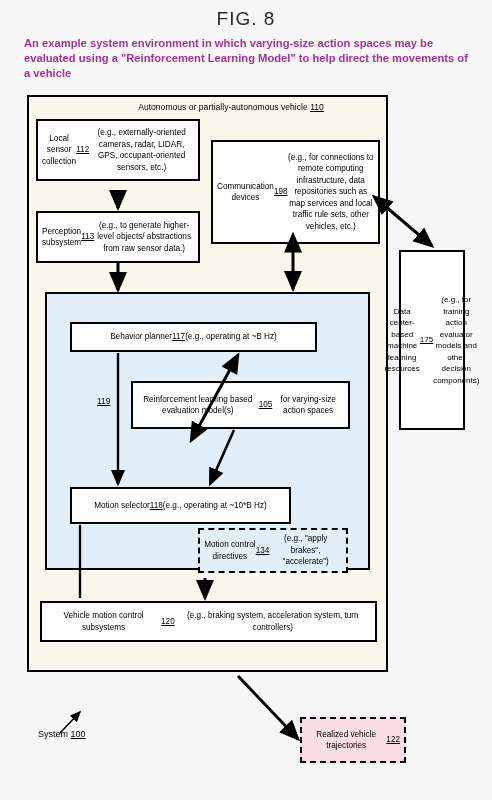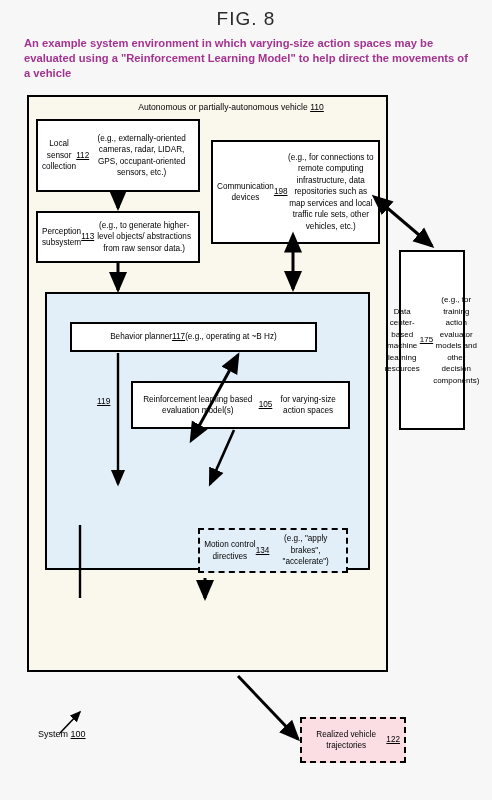--- a/index.html
+++ b/index.html
@@ -116,21 +116,21 @@
     position: absolute;
     left: 45px; top: 298px;
     width: 325px;
     text-align: center;
     font-size: 8.4px;
     color: #000;
     z-index: 3;
   }
 
   
-  #box-local-sensor { left: 36px;  top: 119px; width: 164px; height: 73px; }
+  #box-local-sensor { left: 36px;  top: 119px; width: 164px; height: 62px; }
   #box-perception   { left: 36px;  top: 211px; width: 164px; height: 52px; }
   #box-comm         { left: 211px; top: 140px; width: 169px; height: 104px; }
   #box-datacenter   { left: 399px; top: 250px; width: 66px;  height: 180px;
                       font-size: 8px; line-height: 11.5px; }
   #box-behavior     { left: 70px;  top: 322px; width: 247px; height: 30px; }
   #box-rl           { left: 131px; top: 381px; width: 219px; height: 48px; }
   #box-motionsel    { left: 70px;  top: 487px; width: 221px; height: 37px; }
   #box-directives   { left: 198px; top: 528px; width: 150px; height: 45px;
                       border: 2px dashed #000; background: #e2eff9; }
   #box-vehiclectrl  { left: 40px;  top: 601px; width: 337px; height: 41px; }
@@ -197,21 +197,23 @@
       </marker>
     </defs>
   </svg>
 
   <div class="box" id="box-local-sensor">Local sensor collection <span class="u">112</span> (e.g., externally-oriented cameras, radar, LIDAR, GPS, occupant-oriented sensors, etc.)</div>
   <div class="box" id="box-perception">Perception subsystem <span class="u">113</span> (e.g., to generate higher-level objects/ abstractions from raw sensor data.)</div>
   <div class="box" id="box-comm">Communication devices <span class="u">198</span> (e.g., for connections to remote computing infrastructure, data repositories such as map services and local traffic rule sets, other vehicles, etc.)</div>
   <div class="box" id="box-datacenter">Data center-based machine learning resources <span class="u">175</span> (e.g., for training action evaluator models and other decision components)</div>
   <div class="box" id="box-behavior">Behavior planner <span class="u">117</span>  (e.g., operating at ~B Hz)</div>
   <div class="box" id="box-rl">Reinforcement learning based evaluation model(s) <span class="u">105</span> for varying-size action spaces</div>
+  <div class="box" id="box-motionsel">Motion selector <span class="u">118</span>  (e.g., operating at ~10*B Hz)</div>
   <div class="box" id="box-directives">Motion control directives <span class="u">134</span> (e.g., "apply brakes", "accelerate")</div>
+  <div class="box" id="box-vehiclectrl">Vehicle motion control subsystems  <span class="u">120</span> (e.g., braking system, acceleration system, turn controllers)</div>
   <div class="box" id="box-realized">Realized vehicle trajectories <span class="u">122</span></div>
 
   <div id="label-119"><span class="u">119</span></div>
   <div id="label-system">System <span class="u">100</span></div>
 
   <svg class="arrows" viewBox="0 0 492 800">
     <defs>
       <marker id="arrow" markerWidth="8" markerHeight="8" refX="6" refY="3.2" orient="auto" markerUnits="strokeWidth">
         <path d="M0,0.2 L7,3.2 L0,6.2 z" fill="#000"></path>
       </marker>

